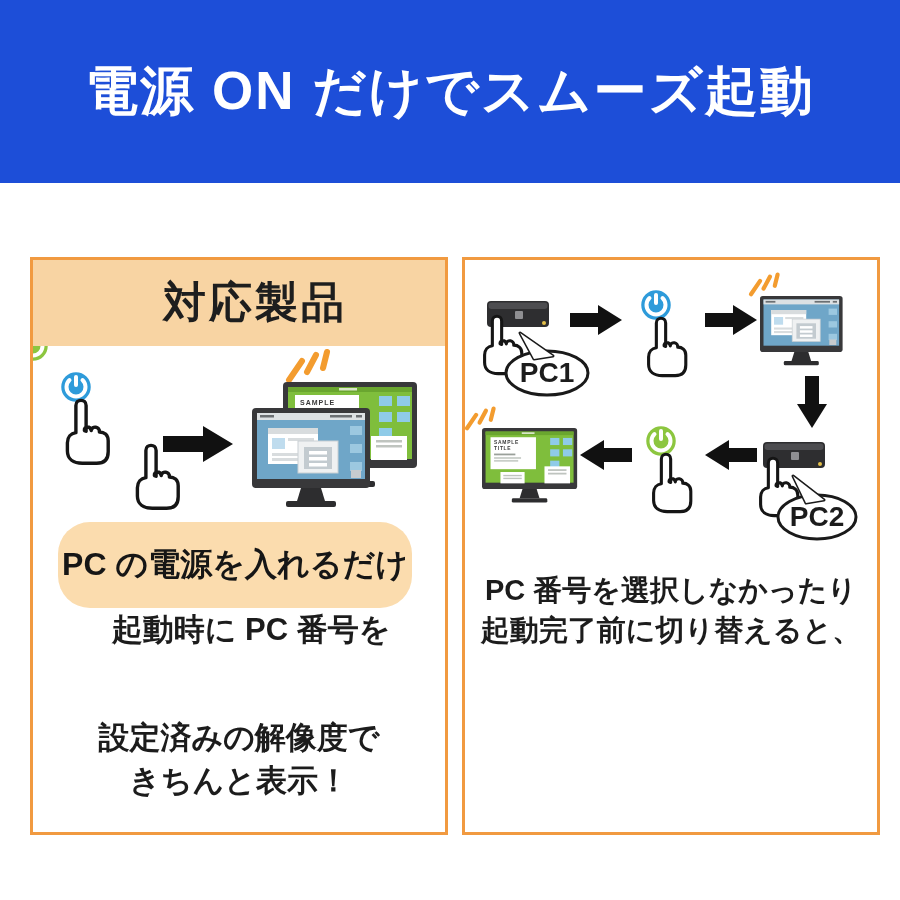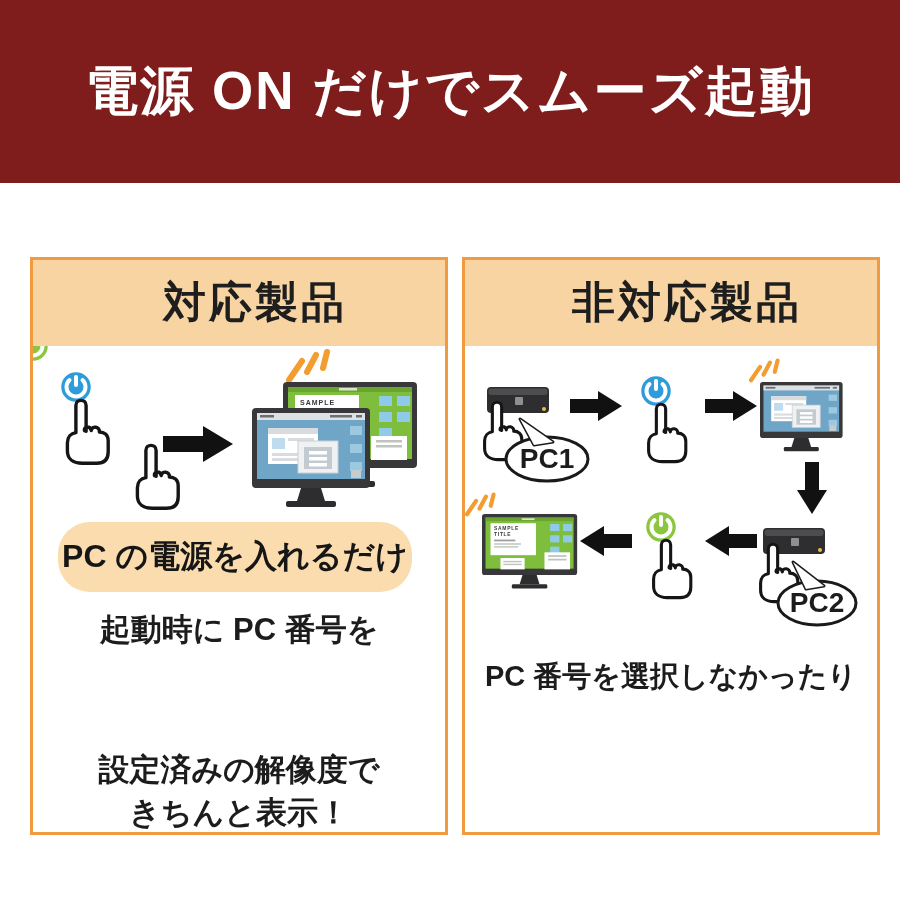--- a/index.html
+++ b/index.html
@@ -1,42 +1,42 @@
 <!DOCTYPE html>
 <html><head>
 <meta charset="utf-8">
 <style>
   html,body{margin:0;padding:0;background:#ffffff;}
   body{font-family:"Liberation Sans","DejaVu Sans",sans-serif;-webkit-font-smoothing:antialiased;}
   #canvas{position:relative;width:900px;height:900px;background:#ffffff;overflow:hidden;}
 
   
-  .banner{position:absolute;left:0;top:0;width:900px;height:183px;background:#7f1d1d;
+  .banner{position:absolute;left:0;top:0;width:900px;height:183px;background:#1d4ed8;
           display:flex;align-items:center;justify-content:center;}
   .banner h1{margin:0;color:#ffffff;font-size:53px;font-weight:bold;letter-spacing:2px;}
 
   
   .panel{position:absolute;top:257px;width:418px;height:578px;background:#ffffff;
          border:3px solid #F19A40;box-sizing:border-box;}
   .panel.left{left:30px;}
   .panel.right{left:462px;}
   .panel-head{height:86px;background:#F8D4A3;display:flex;align-items:center;justify-content:center;padding-left:32px;}
   .panel-head h2{margin:0;font-size:43px;font-weight:bold;color:#1E1E1E;letter-spacing:3px;}
   .panel-body{position:relative;width:412px;height:486px;}
 
   .diagram{position:absolute;left:0;top:0;}
 
-  .pill{position:absolute;left:25px;top:176px;width:354px;height:70px;background:#FBDCAE;
+  .pill{position:absolute;left:25px;top:176px;width:354px;height:86px;background:#FBDCAE;
         border-radius:32px;display:flex;align-items:center;justify-content:center;
         font-size:32px;font-weight:bold;color:#161616;white-space:nowrap;}
 
   .point{position:absolute;left:0;width:412px;text-align:center;
          font-size:31px;font-weight:bold;color:#1C1C1C;line-height:43px;white-space:nowrap;}
-  .point.p1{top:262px;}
-  .point.p2{top:402px;}
+  .point.p1{top:262px;margin-left:12px;}
+  .point.p2{top:370px;}
 
   .caution{position:absolute;left:0;top:310px;width:412px;text-align:center;
            font-size:29px;font-weight:bold;color:#1C1C1C;line-height:40px;white-space:nowrap;}
 
   svg text.bubble-label{font-family:"Liberation Sans","DejaVu Sans",sans-serif;
        font-size:28px;font-weight:bold;fill:#1C1C1C;}
   svg text.sample{font-family:"Liberation Sans","DejaVu Sans",sans-serif;
        font-size:7px;font-weight:bold;fill:#3A3A3A;letter-spacing:1px;}
 </style>
 </head>
@@ -161,23 +161,20 @@
         <div>起動時に PC 番号を</div>
       </div>
       <div class="point p2">
         <div>設定済みの解像度で</div>
         <div>きちんと表示！</div>
       </div>
     </div>
   </div>
 
   <div class="panel right">
-    <div class="panel-head">
-      <h2>非対応製品</h2>
-    </div>
     <div class="panel-body">
       <svg class="diagram" width="412" height="300" viewBox="0 0 412 300">
 
         <use href="#device" transform="translate(22,41)"></use>
         <g>
           <use href="#hand" transform="translate(32,56) scale(0.62)"></use>
         </g>
         <g>
           <ellipse cx="82" cy="113" rx="41" ry="22" fill="#ffffff" stroke="#1A1A1A" stroke-width="3"></ellipse>
           <path d="M69,99 L55,73 L88,96 Z" fill="#ffffff" stroke="#1A1A1A" stroke-width="3" stroke-linejoin="round" paint-order="stroke"></path>
@@ -211,17 +208,18 @@
         <g>
           <use href="#hand" transform="translate(201,194) scale(0.62)"></use>
         </g>
         <use href="#arrowR" transform="translate(167,195) rotate(180)"></use>
         <use href="#spark" transform="translate(2,150) scale(0.7)"></use>
         <use href="#monGreen" transform="translate(17,168) scale(0.71)"></use>
       </svg>
 
       <div class="caution">
         <div>PC 番号を選択しなかったり</div>
+        <div>起動完了前に切り替えると、</div>
       </div>
     </div>
   </div>
 
 </div>
 
 </body></html>

